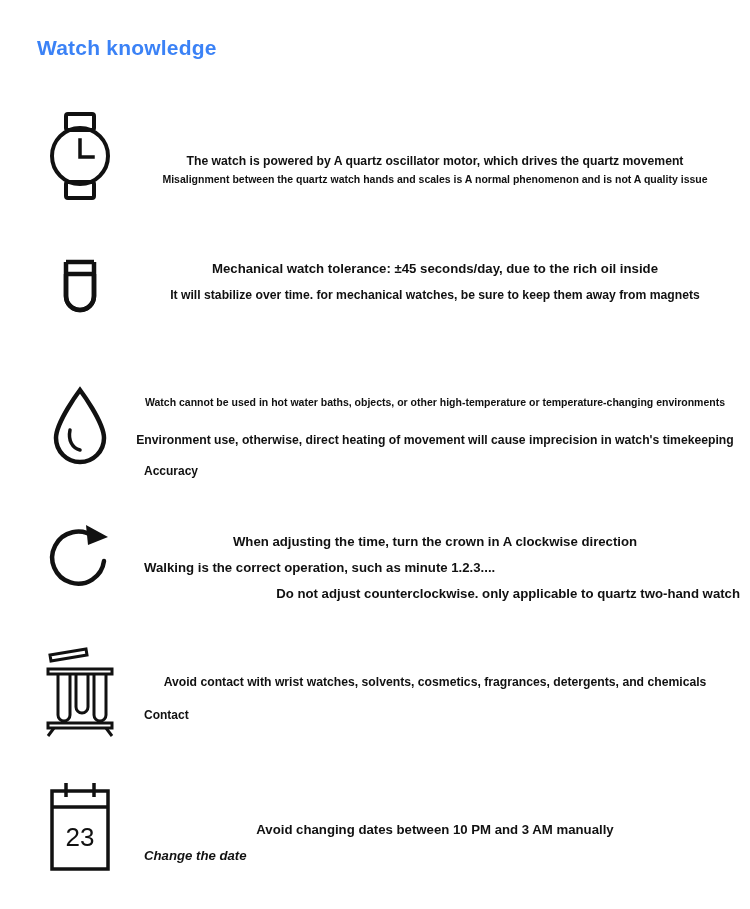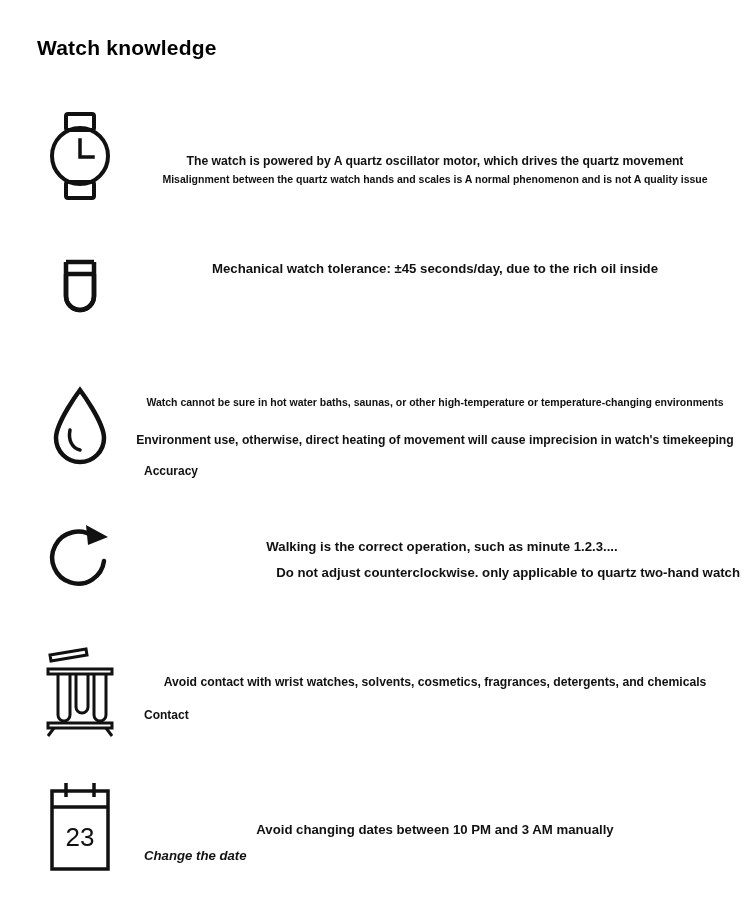--- a/index.html
+++ b/index.html
@@ -19,21 +19,21 @@
     width: 750px;
     height: 909px;
   }
   .page-title {
     position: absolute;
     left: 37px;
     top: 36px;
     font-size: 21px;
     font-weight: bold;
     letter-spacing: 0.2px;
-    color: #000000;
+    color: #3b82f6;
   }
   .section {
     position: absolute;
     left: 0;
     width: 750px;
   }
   .icon-box {
     position: absolute;
     left: 34px;
     top: 0;
@@ -92,46 +92,48 @@
         <line x1="26" y1="40" x2="54" y2="40" stroke="#111" stroke-width="0"></line>
         <path d="M26 22 L40 22" stroke="#111" stroke-width="4.5"></path>
         <path d="M40 22 L54 22" stroke="#111" stroke-width="4.5"></path>
         <path d="M26 34 L40 34" stroke="#111" stroke-width="4.5"></path>
         <path d="M40 34 L54 34" stroke="#111" stroke-width="4.5"></path>
         <path d="M26 34 L26 56 A14 14 0 0 0 54 56 L54 34" fill="none" stroke="#111" stroke-width="4.5"></path>
       </svg>
     </div>
     <div class="lines" style="top:18px;">
       <span class="line t-lg a-center">Mechanical watch tolerance: ±45 seconds/day, due to the rich oil inside</span>
+      <span class="line t-md a-center" style="margin-top:7px;">It will stabilize over time. for mechanical watches, be sure to keep them away from magnets</span>
     </div>
   </div>
 
   <div class="section" style="top:380px;">
     <div class="icon-box">
       <svg width="80" height="92" viewBox="0 0 80 92">
         <path d="M40 10 C40 10 16 42 16 58 A24 24 0 0 0 64 58 C64 42 40 10 40 10 Z" fill="none" stroke="#111" stroke-width="4.5"></path>
         <path d="M30 50 C28 60 32 68 40 70" fill="none" stroke="#111" stroke-width="3.5" stroke-linecap="round"></path>
       </svg>
     </div>
     <div class="lines" style="top:14px;">
-      <span class="line t-sm a-center">Watch cannot be sure in hot water baths, saunas, or other high-temperature or temperature-changing environments</span>
+      <span class="line t-sm a-center">Watch cannot be used in hot water baths, objects, or other high-temperature or temperature-changing environments</span>
       <span class="line t-md a-center" style="margin-top:20px;">Environment use, otherwise, direct heating of movement will cause imprecision in watch's timekeeping</span>
       <span class="line t-xl a-left" style="margin-top:8px; padding-left:14px;">Accuracy</span>
     </div>
   </div>
 
   <div class="section" style="top:515px;">
     <div class="icon-box">
       <svg width="80" height="92" viewBox="0 0 80 92">
         <path d="M54 22 A26 26 0 1 0 64 46" fill="none" stroke="#111" stroke-width="4.5" stroke-linecap="round"></path>
         <polygon points="46,10 68,22 48,30" fill="#111"></polygon>
       </svg>
     </div>
     <div class="lines" style="top:16px;">
-      <span class="line t-lg a-left" style="margin-top:5px; padding-left:14px;text-align:center;">Walking is the correct operation, such as minute 1.2.3....</span>
+      <span class="line t-lg a-center">When adjusting the time, turn the crown in A clockwise direction</span>
+      <span class="line t-lg a-left" style="margin-top:5px; padding-left:14px;">Walking is the correct operation, such as minute 1.2.3....</span>
       <span class="line t-lg a-left" style="margin-top:5px; padding-left:14px;text-align:right;">Do not adjust counterclockwise. only applicable to quartz two-hand watch</span>
     </div>
   </div>
 
   <div class="section" style="top:645px;">
     <div class="icon-box">
       <svg width="92" height="100" viewBox="0 0 92 100">
         <path d="M16 14 L52 8 L53 14 L17 20 Z" fill="none" stroke="#111" stroke-width="3"></path>
         <rect x="14" y="28" width="64" height="5" fill="none" stroke="#111" stroke-width="3"></rect>
         <path d="M24 33 L24 74 A6 6 0 0 0 36 74 L36 33" fill="none" stroke="#111" stroke-width="3"></path>

